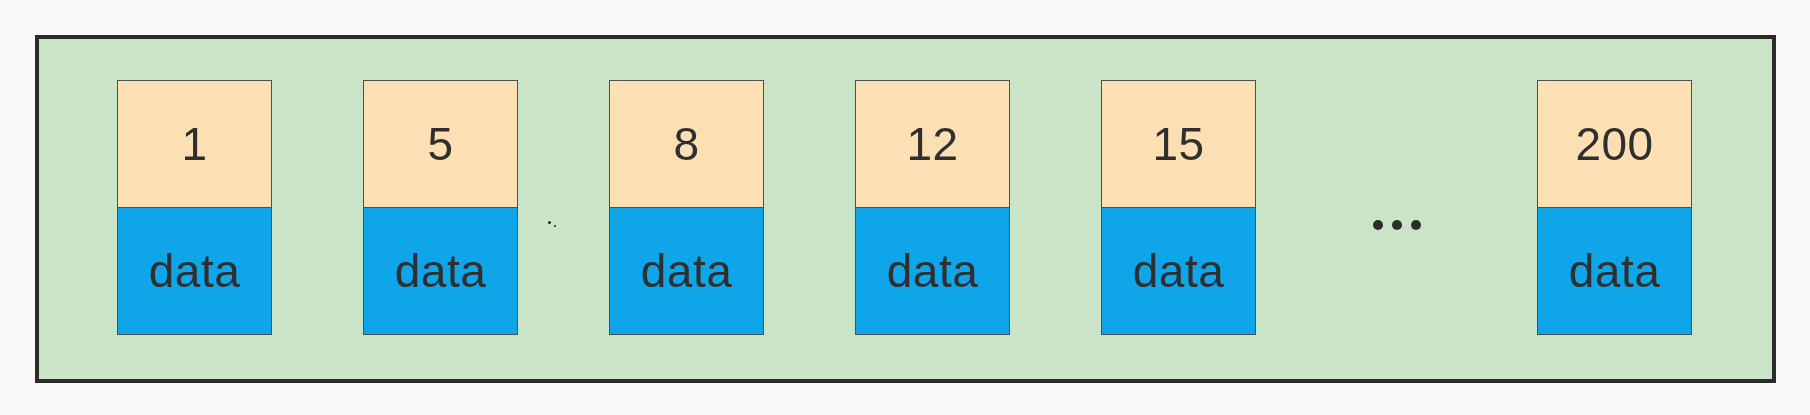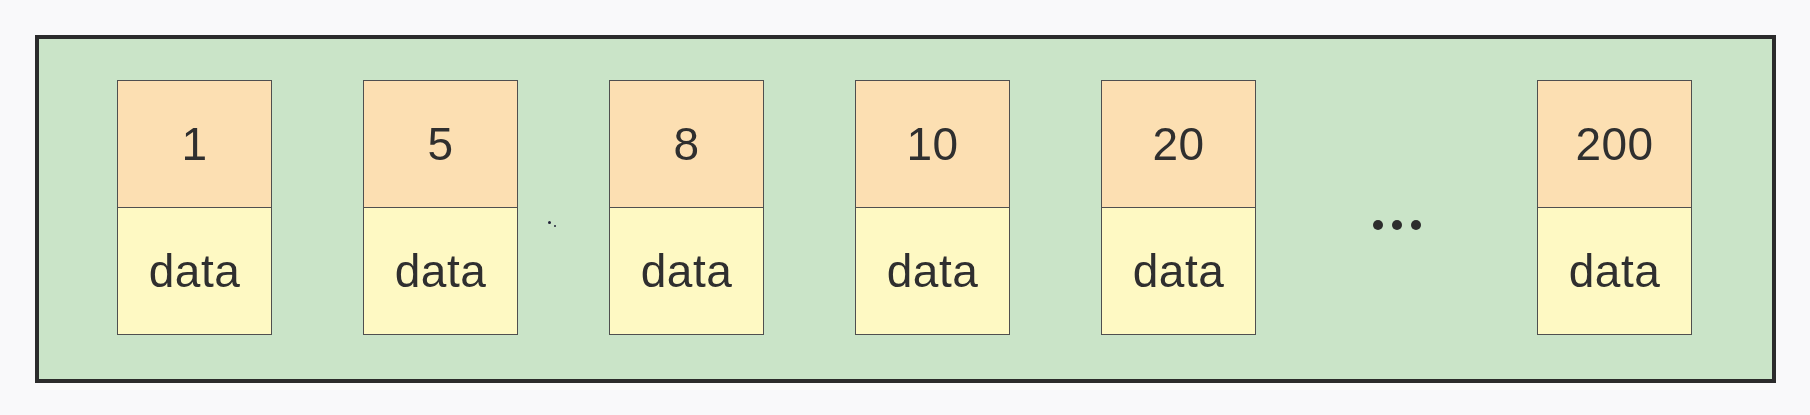--- a/index.html
+++ b/index.html
@@ -43,21 +43,21 @@
     justify-content: center;
     font-size: 46px;
     color: #2f2f2f;
     line-height: 1;
     letter-spacing: 0.5px;
   }
   .cell.key {
     background: #fcdfb2;
   }
   .cell.data {
-    background: #fef9c3;
+    background: #0ea5e9;
     margin-top: -1.5px;
   }
   .ellipsis {
     flex: 0 0 auto;
     width: 99px;
     margin-top: 140px;
     display: flex;
     justify-content: center;
     align-items: center;
     gap: 9px;
@@ -91,26 +91,26 @@
       <div class="cell key">5</div>
       <div class="cell data">data</div>
     </div>
 
     <div class="node">
       <div class="cell key">8</div>
       <div class="cell data">data</div>
     </div>
 
     <div class="node">
-      <div class="cell key">10</div>
+      <div class="cell key">12</div>
       <div class="cell data">data</div>
     </div>
 
     <div class="node">
-      <div class="cell key">20</div>
+      <div class="cell key">15</div>
       <div class="cell data">data</div>
     </div>
 
     <div class="ellipsis" aria-label="...">
       <span class="dot"></span>
       <span class="dot"></span>
       <span class="dot"></span>
     </div>
 
     <div class="node">

